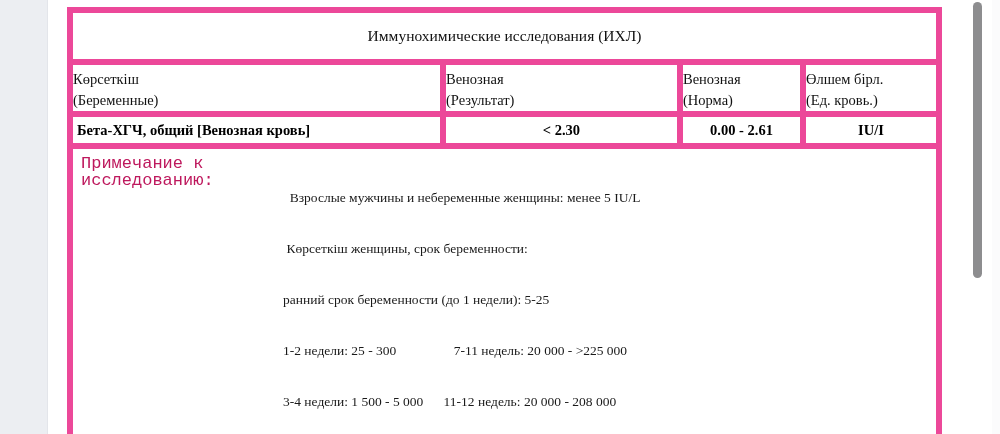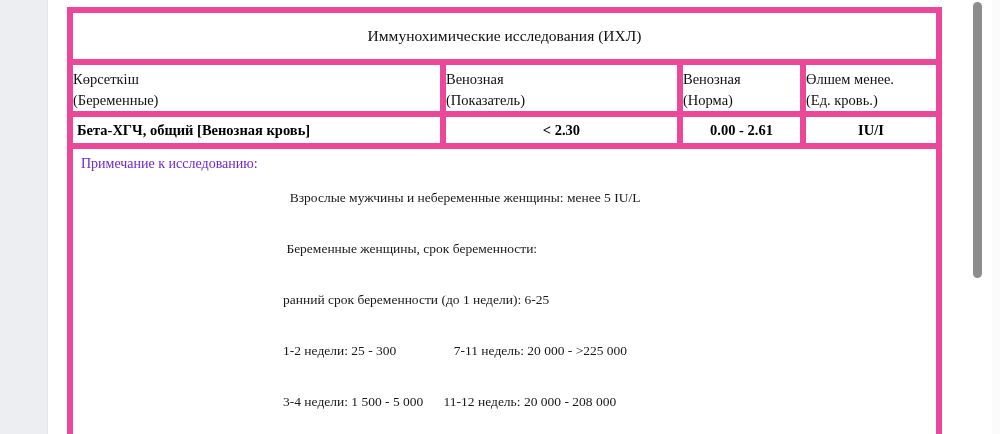--- a/index.html
+++ b/index.html
@@ -132,23 +132,24 @@
   .note-wrap {
     position: relative;
     font-size: 13px;
     color: #1a1a1a;
     line-height: 16.5px;
   }
   .note-label {
     position: absolute;
     left: 2px; top: 0;
     width: 200px;
-    font-size: 14px;
+    font-size: 17px;
     line-height: 17px;
-    color: #6d28d9;
+    color: #be185d;
+    font-family: Liberation Mono, monospace;
   }
   .note-body {
     margin-left: 204px;
     font-size: 13.5px;
     line-height: 17px;
     color: #1a1a1a;
     white-space: pre;
   }
 </style>
 </head>
@@ -173,47 +174,47 @@
           <td class="cell-title" colspan="4">Иммунохимические исследования (ИХЛ)</td>
         </tr>
 
         <tr>
           <td class="cell-head">
             <span class="sub">Көрсеткіш</span>
             <span class="sub">(Беременные)</span>
           </td>
           <td class="cell-head">
             <span class="sub">Венозная</span>
-            <span class="sub">(Показатель)</span>
+            <span class="sub">(Результат)</span>
           </td>
           <td class="cell-head">
             <span class="sub">Венозная</span>
             <span class="sub">(Норма)</span>
           </td>
           <td class="cell-head">
-            <span class="sub">Өлшем менее.</span>
+            <span class="sub">Өлшем бірл.</span>
             <span class="sub">(Ед. кровь.)</span>
           </td>
         </tr>
 
         <tr class="row-dashed-after">
           <td class="cell-name">Бета-ХГЧ, общий  [Венозная кровь]</td>
           <td class="cell-val">&lt; 2.30</td>
           <td class="cell-val">0.00 - 2.61</td>
           <td class="cell-val">IU/I</td>
         </tr>
 
         <tr>
           <td class="cell-note" colspan="4">
             <div class="note-wrap">
               <div class="note-label">Примечание к исследованию:</div>
               <div class="note-body">
                 <div>  Взрослые мужчины и небеременные женщины: менее 5 IU/L</div>
-                <div> Беременные женщины, срок беременности:</div>
-                <div>ранний срок беременности (до 1 недели): 6-25</div>
+                <div> Көрсеткіш женщины, срок беременности:</div>
+                <div>ранний срок беременности (до 1 недели): 5-25</div>
                 <div>1-2 недели: 25 - 300                 7-11 недель: 20 000 - &gt;225 000</div>
                 <div>3-4 недели: 1 500 - 5 000      11-12 недель: 20 000 - 208 000</div>
                 <div>4-5 недель: 10 000 - 30 000   13-14 недель: 15 000 - 100 000</div>
                 
                 
               </div>
             </div>
           </td>
         </tr>
 

